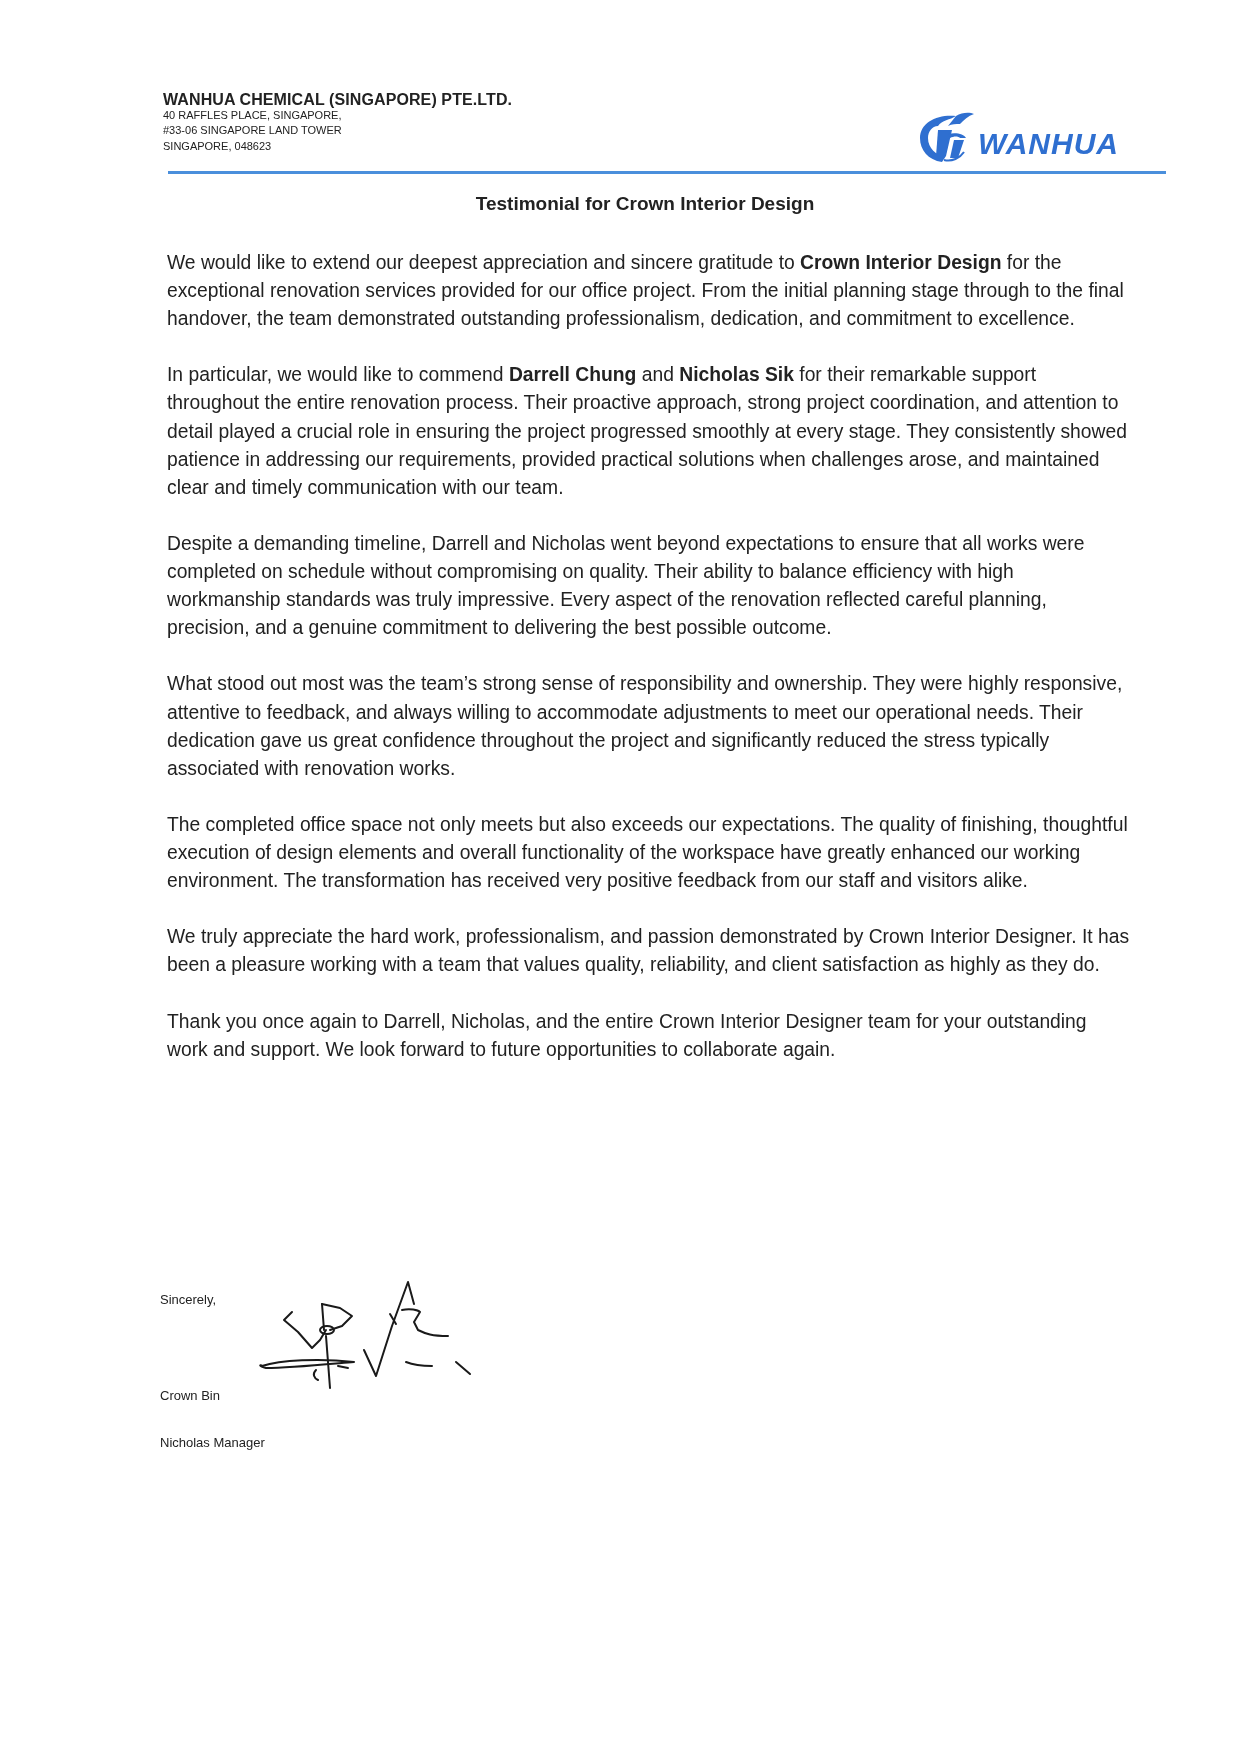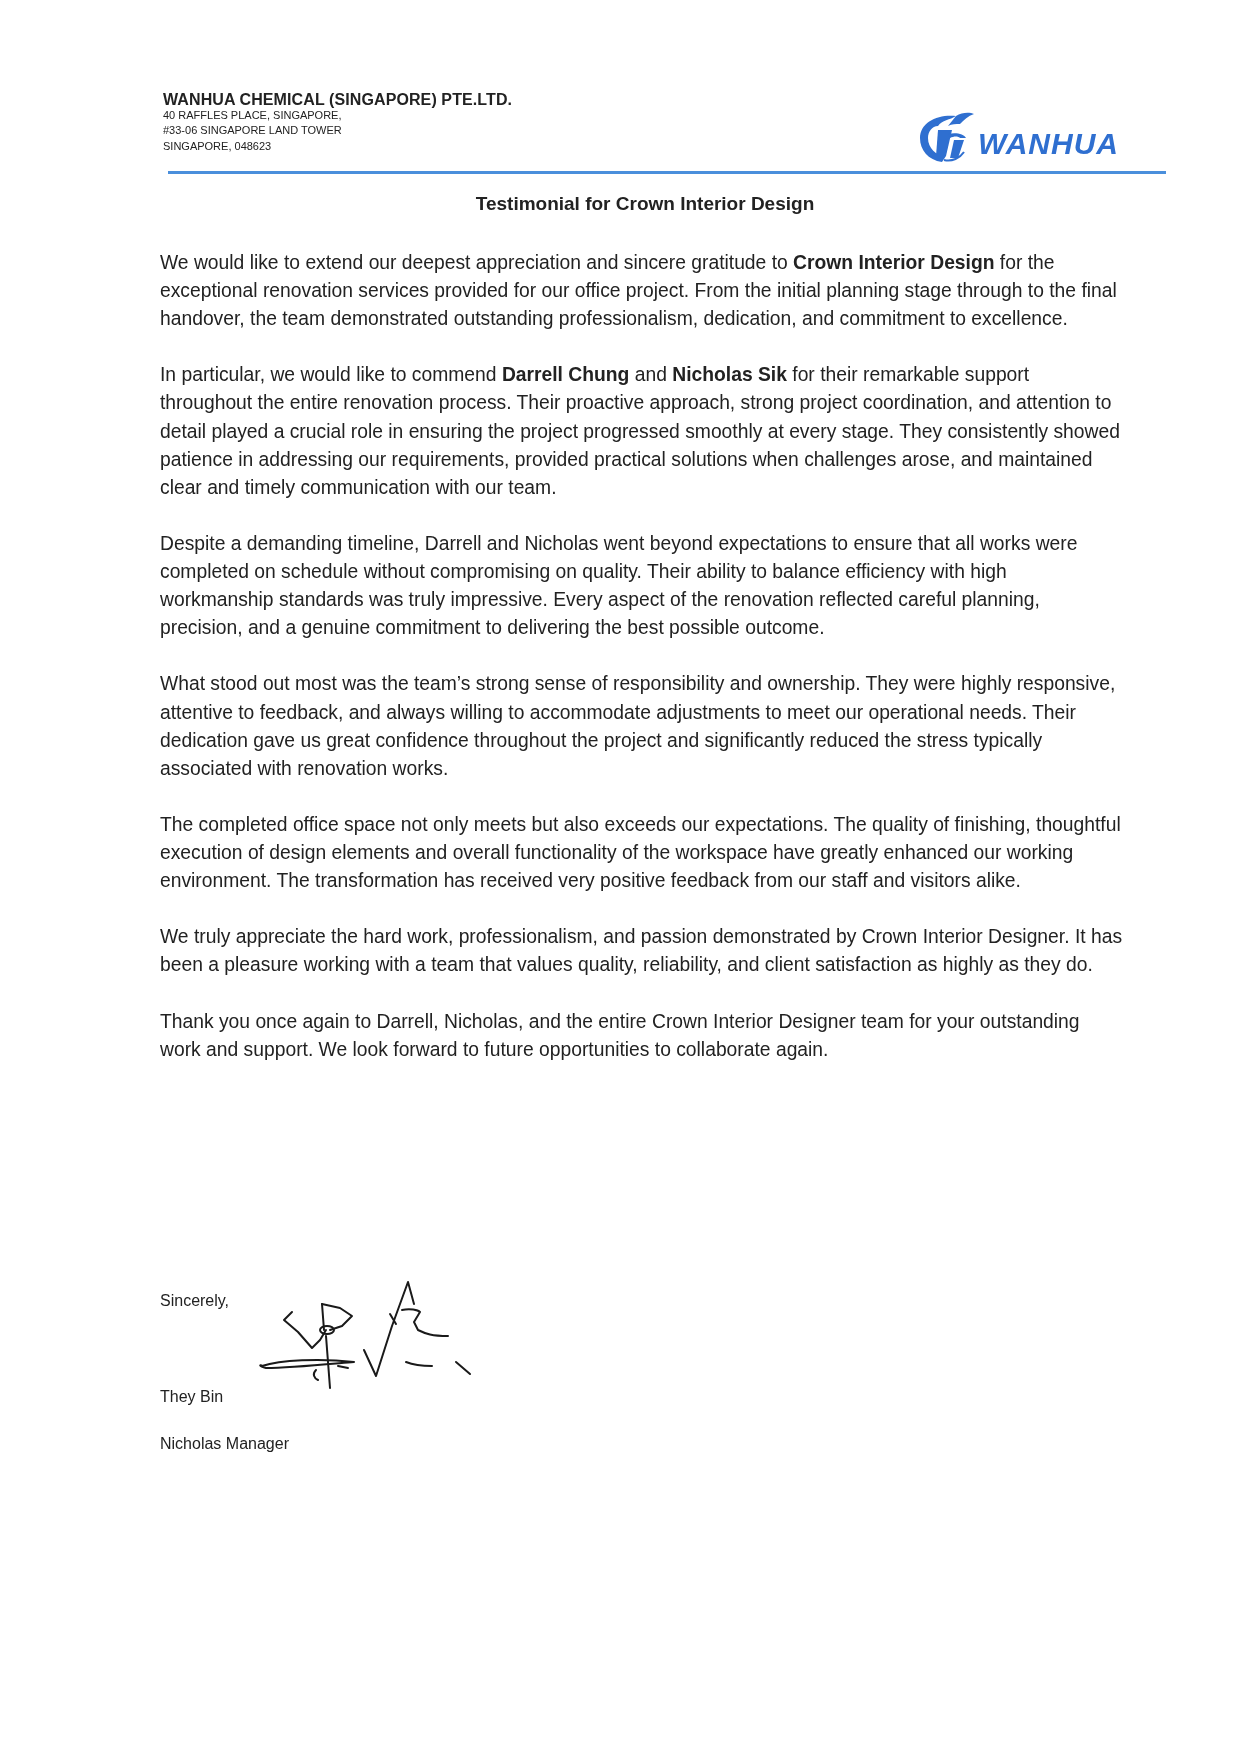--- a/index.html
+++ b/index.html
@@ -4,25 +4,25 @@
 <style>
   html, body { margin: 0; padding: 0; background: #ffffff; }
   body { width: 1240px; height: 1754px; position: relative; overflow: hidden;
          font-family: "Liberation Sans", "DejaVu Sans", sans-serif; color: #1e1e1e; }
   .company { position: absolute; left: 163px; top: 92px; font-size: 11px; line-height: 15.5px; color: #222; }
   .company .name { font-weight: bold; font-size: 16px; letter-spacing: 0.1px; }
   .logo { position: absolute; left: 912px; top: 108px; width: 230px; height: 58px; }
   .rule { position: absolute; left: 168px; top: 171px; width: 998px; height: 3px; background: #4a8fdc; }
   .title { position: absolute; left: 0; top: 193px; width: 1290px; text-align: center;
            font-weight: bold; font-size: 19px; color: #222; }
-  .body { position: absolute; left: 160px; top: 249px; width: 965px;
+  .body { position: absolute; left: 167px; top: 249px; width: 965px;
           font-size: 19.3px; line-height: 28.1px; color: #222; }
   .body p { margin: 0 0 28.1px 0; }
   .body b { font-weight: bold; }
-  .closing { position: absolute; left: 160px; font-size: 16px; color: #222; }
+  .closing { position: absolute; left: 160px; font-size: 13px; color: #222; }
   .sig { position: absolute; left: 250px; top: 1270px; width: 230px; height: 130px; }
 </style>
 </head>
 <body>
 
 <div class="company">
   <div class="name">WANHUA CHEMICAL (SINGAPORE) PTE.LTD.</div>
   <div>40 RAFFLES PLACE, SINGAPORE,</div>
   <div>#33-06 SINGAPORE LAND TOWER</div>
   <div>SINGAPORE, 048623</div>
@@ -69,14 +69,14 @@
     <path d="M66 100 C62 104 64 108 68 110"></path>
     <path d="M88 96 L98 98"></path>
     <path d="M114 80 L126 106 L142 56 L158 12 L164 34"></path>
     <path d="M140 44 L146 54"></path>
     <path d="M152 40 C160 38 168 40 170 42 L164 52 L168 60 C176 64 182 66 198 66"></path>
     <path d="M156 92 C166 96 174 96 182 96"></path>
     <path d="M206 92 L220 104"></path>
   </g>
 </svg>
 
-<div class="closing" style="top:1388px;">They Bin</div>
+<div class="closing" style="top:1388px;">Crown Bin</div>
 <div class="closing" style="top:1435px;">Nicholas Manager</div>
 
 </body></html>

